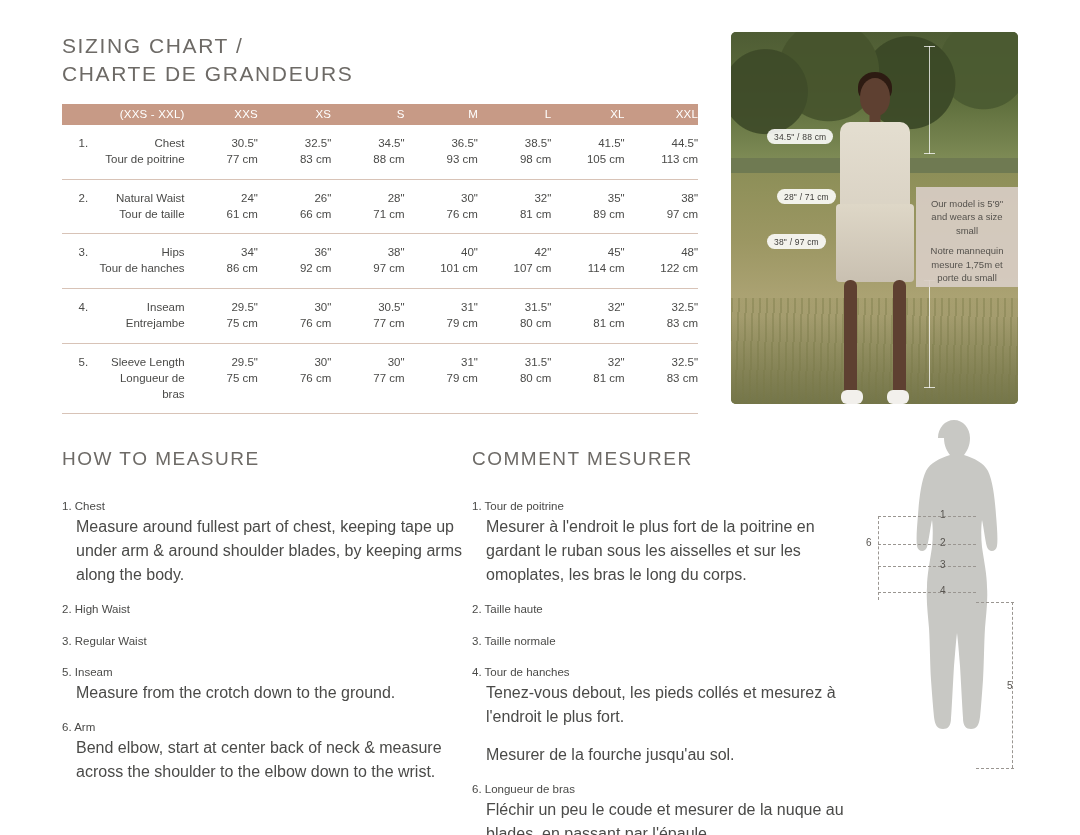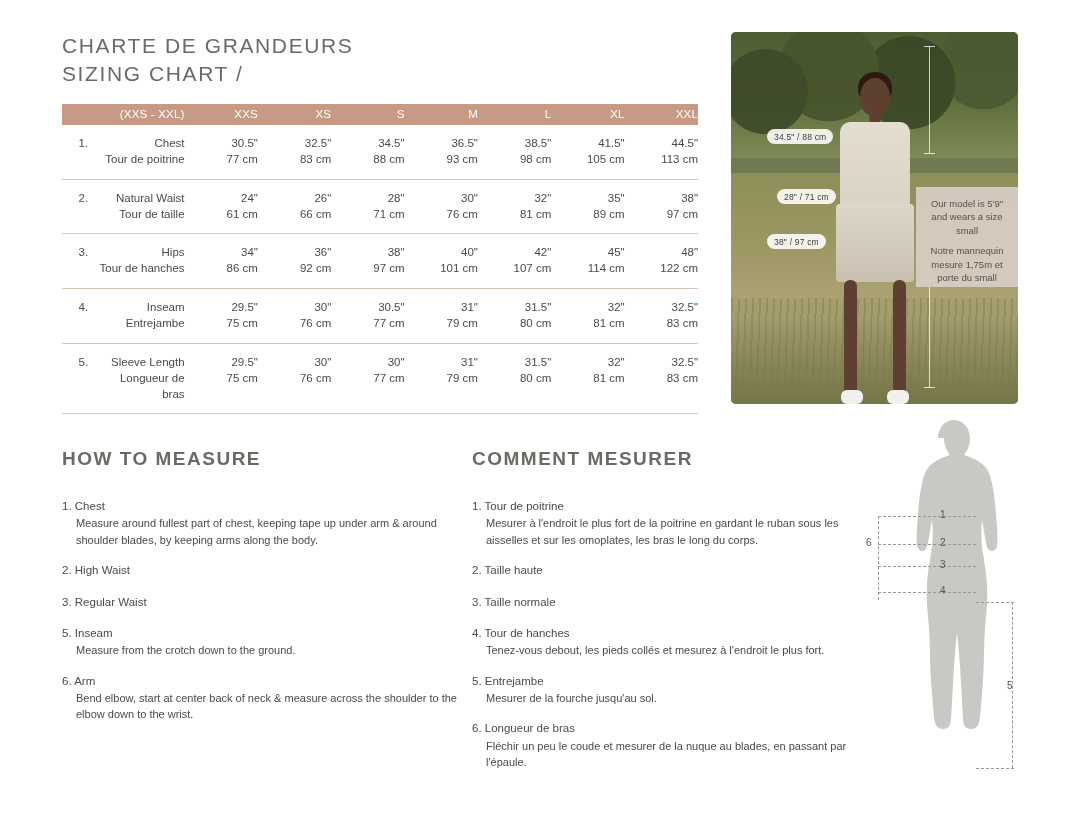--- a/index.html
+++ b/index.html
@@ -147,34 +147,33 @@
     padding: 10px 7px;
   }
   .model-note .fr { margin-top: 7px; }
 
   
   .htm-title, .cm-title {
     position: absolute;
     font-size: 19px;
     letter-spacing: 1.5px;
     color: #6d6a66;
-    font-weight: bold;
   }
   .htm-title { left: 62px; top: 448px; }
   .cm-title  { left: 472px; top: 448px; }
 
   .steps { position: absolute; width: 400px; }
   .steps.en { left: 62px; top: 498px; }
   .steps.fr { left: 472px; top: 498px; }
   .step { margin-bottom: 14px; }
   .step .num {
     font-size: 11.5px; color: #4a4a48; line-height: 1.5;
   }
   .step .desc {
-    font-size: 11px; color: #4a4a48; line-height: 1.5;
+    font-size: 16px; color: #4a4a48; line-height: 1.5;
     padding-left: 14px;
   }
 
   
   .silhouette { position: absolute; left: 860px; top: 420px; width: 200px; height: 400px; }
   .sil-svg { position: absolute; left: 0; top: 0; }
   .sil-num {
     position: absolute; font-size: 10px; color: #57544f;
   }
   .dash-h {
@@ -183,22 +182,22 @@
   .dash-v {
     position: absolute; width: 0; border-left: 1px dashed #9a9691;
   }
 </style>
 </head>
 <body>
 
 <div class="page">
 
   <div class="sizing-title">
+    <div>SIZING CHART /</div>
     <div>CHARTE DE GRANDEURS</div>
-    <div>SIZING CHART /</div>
   </div>
 
   <table class="size-table">
     <thead>
       <tr>
         <th class="idx"></th>
         <th class="lbl">(XXS - XXL)</th>
         <th class="val">XXS</th>
         <th class="val">XS</th>
         <th class="val">S</th>
@@ -351,21 +350,20 @@
       <div class="num">2. Taille haute</div>
     </div>
     <div class="step">
       <div class="num">3. Taille normale</div>
     </div>
     <div class="step">
       <div class="num">4. Tour de hanches</div>
       <div class="desc">Tenez-vous debout, les pieds collés et mesurez à l'endroit le plus fort.</div>
     </div>
     <div class="step">
-      <div class="num">5. Entrejambe</div>
       <div class="desc">Mesurer de la fourche jusqu'au sol.</div>
     </div>
     <div class="step">
       <div class="num">6. Longueur de bras</div>
       <div class="desc">Fléchir un peu le coude et mesurer de la nuque au blades, en passant par l'épaule.</div>
     </div>
   </div>
 
   <div class="silhouette">
     <svg class="sil-svg" width="200" height="400" viewBox="0 0 200 400">

